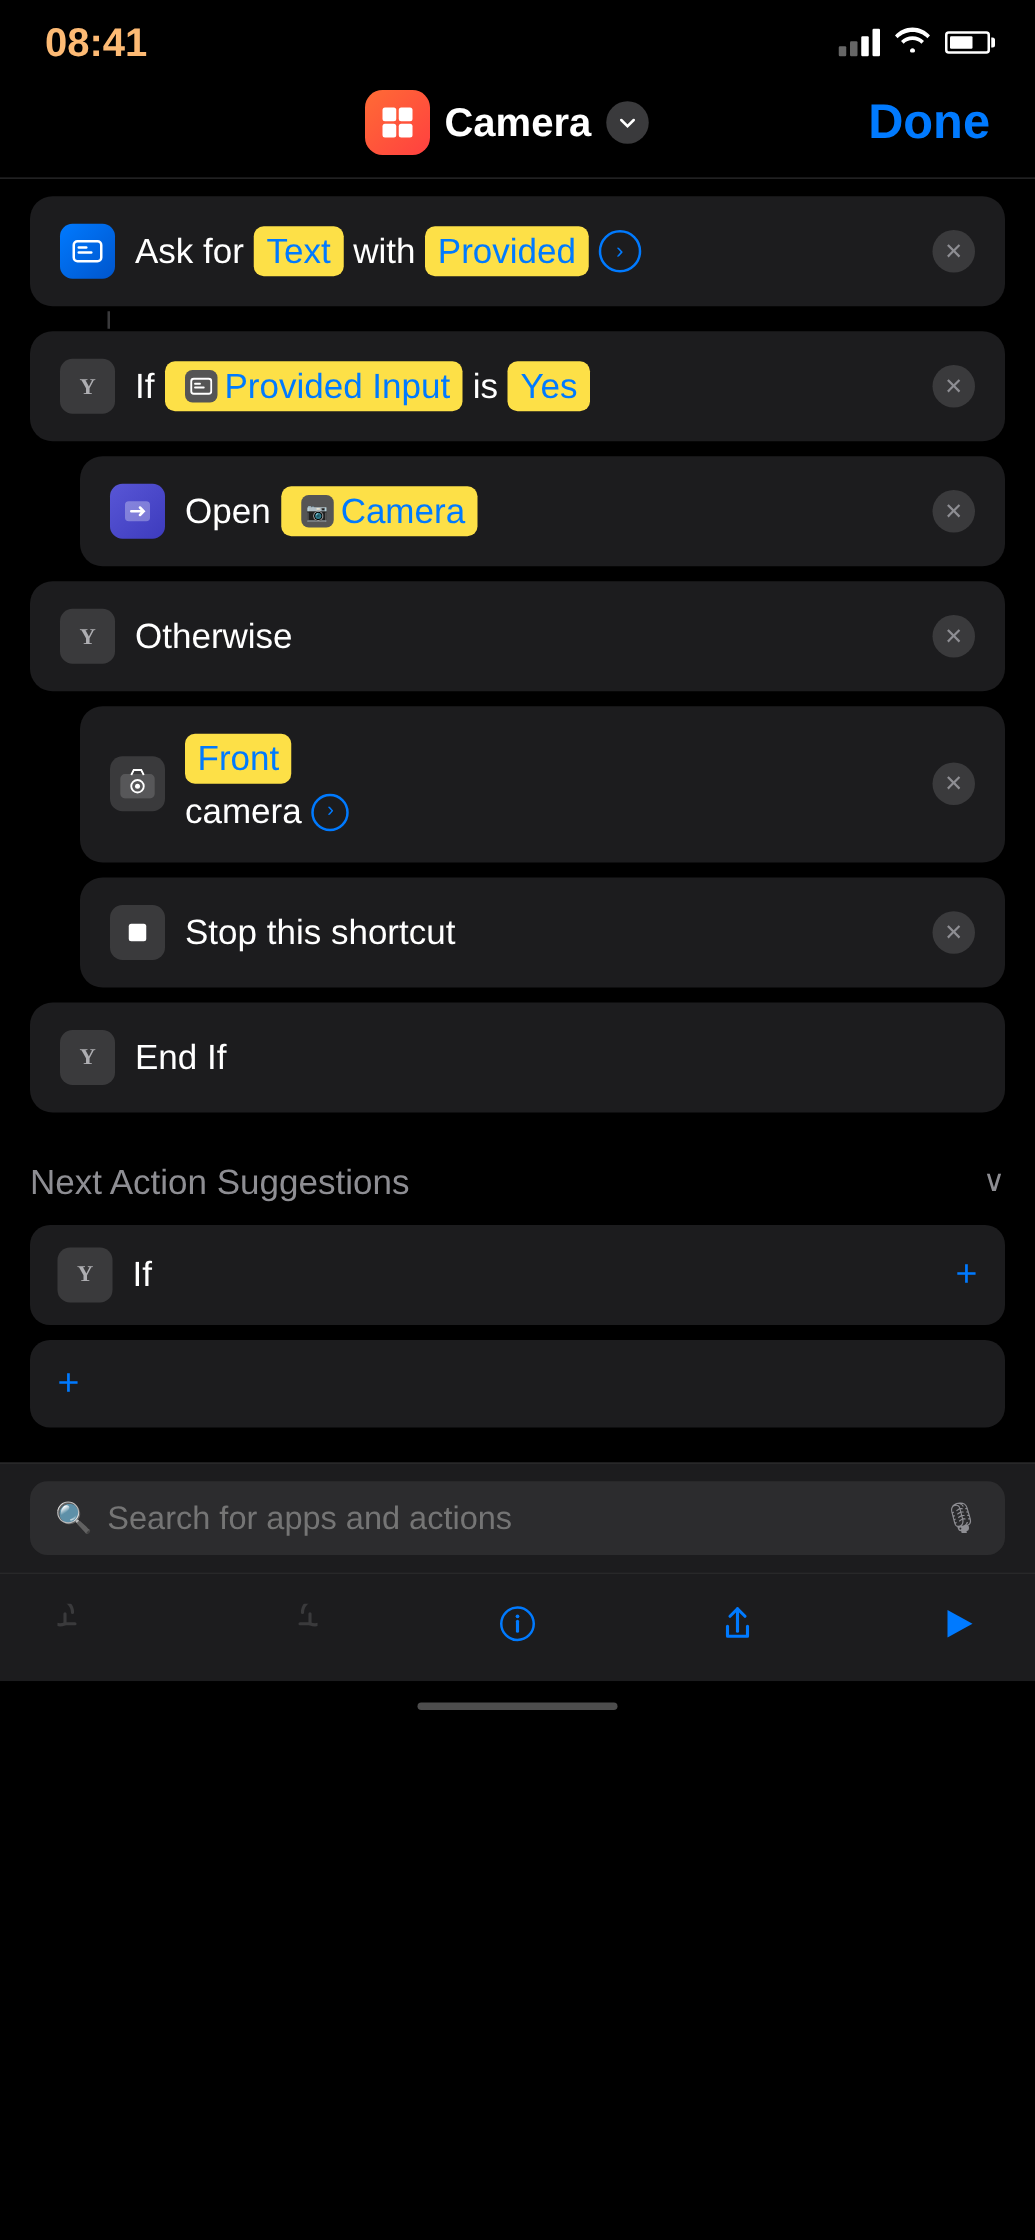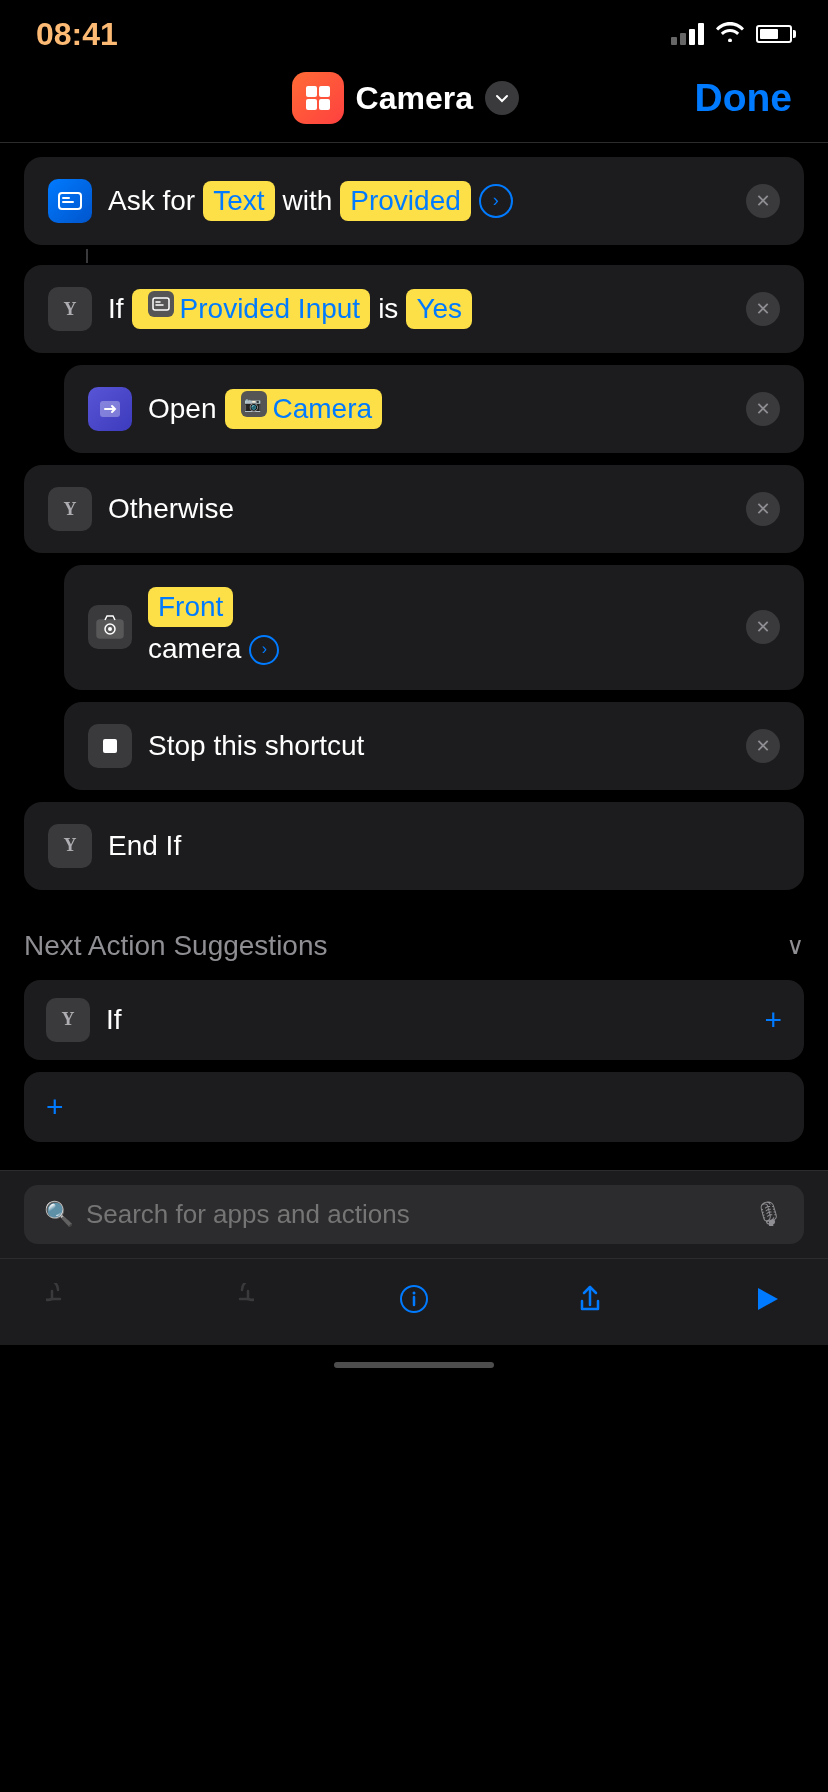--- a/index.html
+++ b/index.html
@@ -191,20 +191,21 @@
     }
     .action-content .token {
       color: #007aff;
       background: #fde047;
       border-radius: 8px;
       padding: 2px 10px;
       font-size: 28px;
     }
     .action-content .token.with-icon {
       display: flex;
+      align-items: center;
       gap: 6px;
       padding-left: 16px;
     }
     .action-content .token-icon {
       width: 26px;
       height: 26px;
       background: #555;
       border-radius: 6px;
       display: flex;
       align-items: center;

